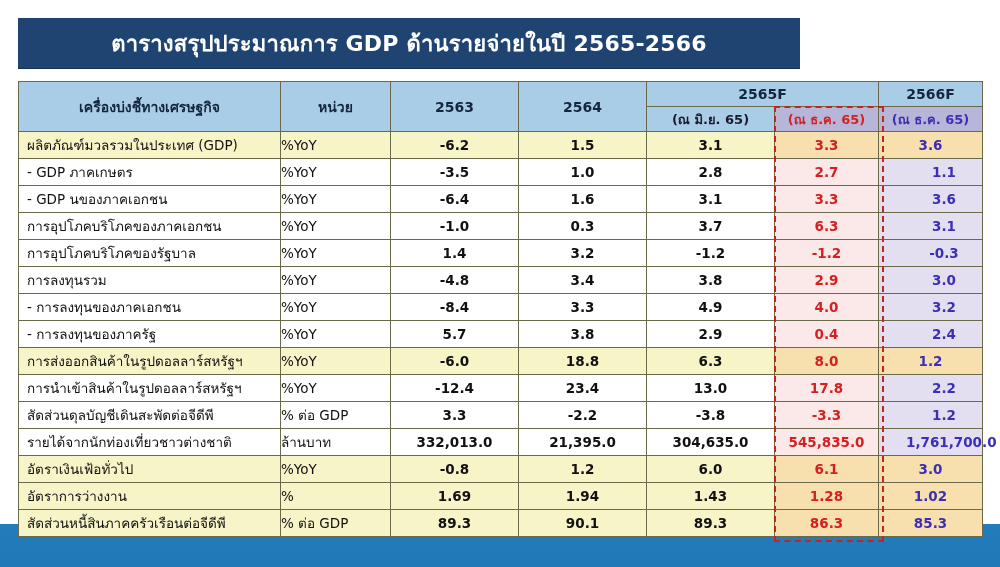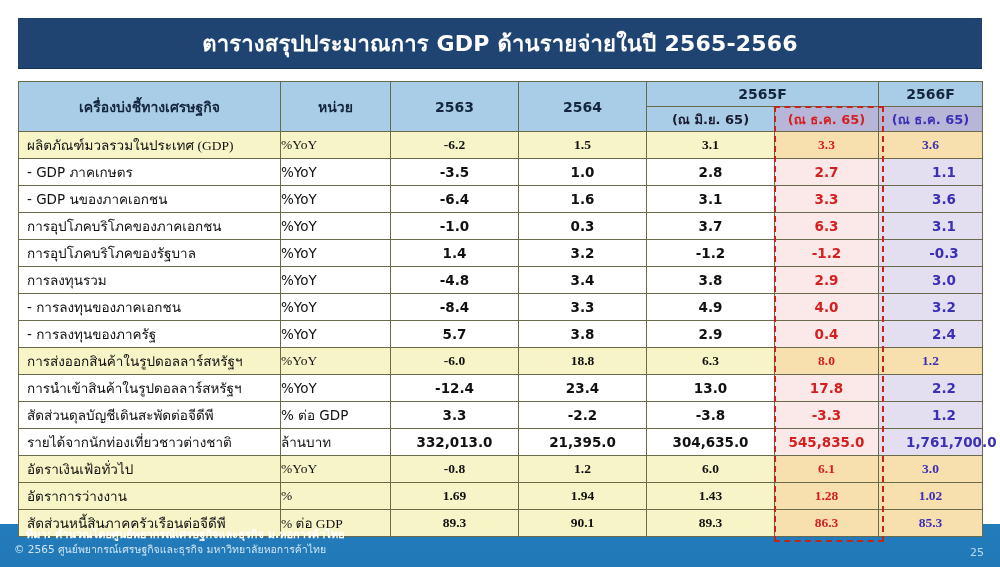--- a/index.html
+++ b/index.html
@@ -12,21 +12,21 @@
     position:relative;width:1000px;height:567px;
     background:linear-gradient(180deg,#2f8fd0 0%,#2a86c6 55%,#2179b8 100%);
   }
   
   #panel{
     position:absolute;left:0;top:0;width:1000px;height:524px;
     background:#ffffff;
   }
   
   #titlebar{
-    position:absolute;left:18px;top:18px;width:964px;height:50px;
+    position:absolute;left:18px;top:18px;width:782px;height:50px;
     background:#1f4472;
     display:flex;align-items:center;justify-content:center;
     box-shadow:0 1px 0 #16314f;
   }
   #titlebar .ttl{
     color:#ffffff;font-size:22px;font-weight:bold;letter-spacing:.2px;
     white-space:nowrap;
   }
   
   #tablewrap{position:absolute;left:18px;top:81px;width:964px;border-radius:24px;}
@@ -42,21 +42,21 @@
   th.sub-jun{color:#1a1a2e;background:#a9cde6;}
   th.sub-dec-red{color:#d42020;background:#b7b6d8;}
   th.sub-dec-blue{color:#3b2fb5;background:#b7b6d8;}
   tbody td{height:26px;font-size:13.5px;}
   td.lbl{text-align:left;padding-left:8px;white-space:nowrap;}
   td.lbl.ind{padding-left:8px;}
   td.unit{text-align:left;}
   td.num{text-align:center;font-weight:bold;}
   
   tr.plain td{background:#ffffff;}
-  tr.hi td{background:#f7f4c8;font-family:Liberation Serif, serif;}
+  tr.hi td{background:#f7f4c8;}
   
   tr.plain td.col-dec{background:#fbe8e8;margin-left:28px;}
   tr.hi   td.col-dec{background:#f8dfae;}
   tr.plain td.col-66{background:#e3dff0;padding-left:27px;}
   tr.hi   td.col-66{background:#f8dfae;}
   td.col-dec{color:#d42020;}
   td.col-66{color:#3b2fb5;}
   
   #dashbox{
     position:absolute;pointer-events:none;
@@ -249,18 +249,13 @@
             <td class="num">90.1</td>
             <td class="num">89.3</td>
             <td class="num col-dec">86.3</td>
             <td class="num col-66">85.3</td>
           </tr>
         </tbody>
     </table>
     <div id="dashbox" style="left: 755.5px; top: 24.5px; width: 106px; height: 432px;"></div>
   </div>
 
-  <div id="footer">
-    <div id="src">ที่มา: คำนวณโดยศูนย์พยากรณ์เศรษฐกิจและธุรกิจ ม.หอการค้าไทย</div>
-    <div id="copy">© 2565 ศูนย์พยากรณ์เศรษฐกิจและธุรกิจ มหาวิทยาลัยหอการค้าไทย</div>
-    <div id="pageno">25</div>
-  </div>
 </div>
 
 </body></html>

